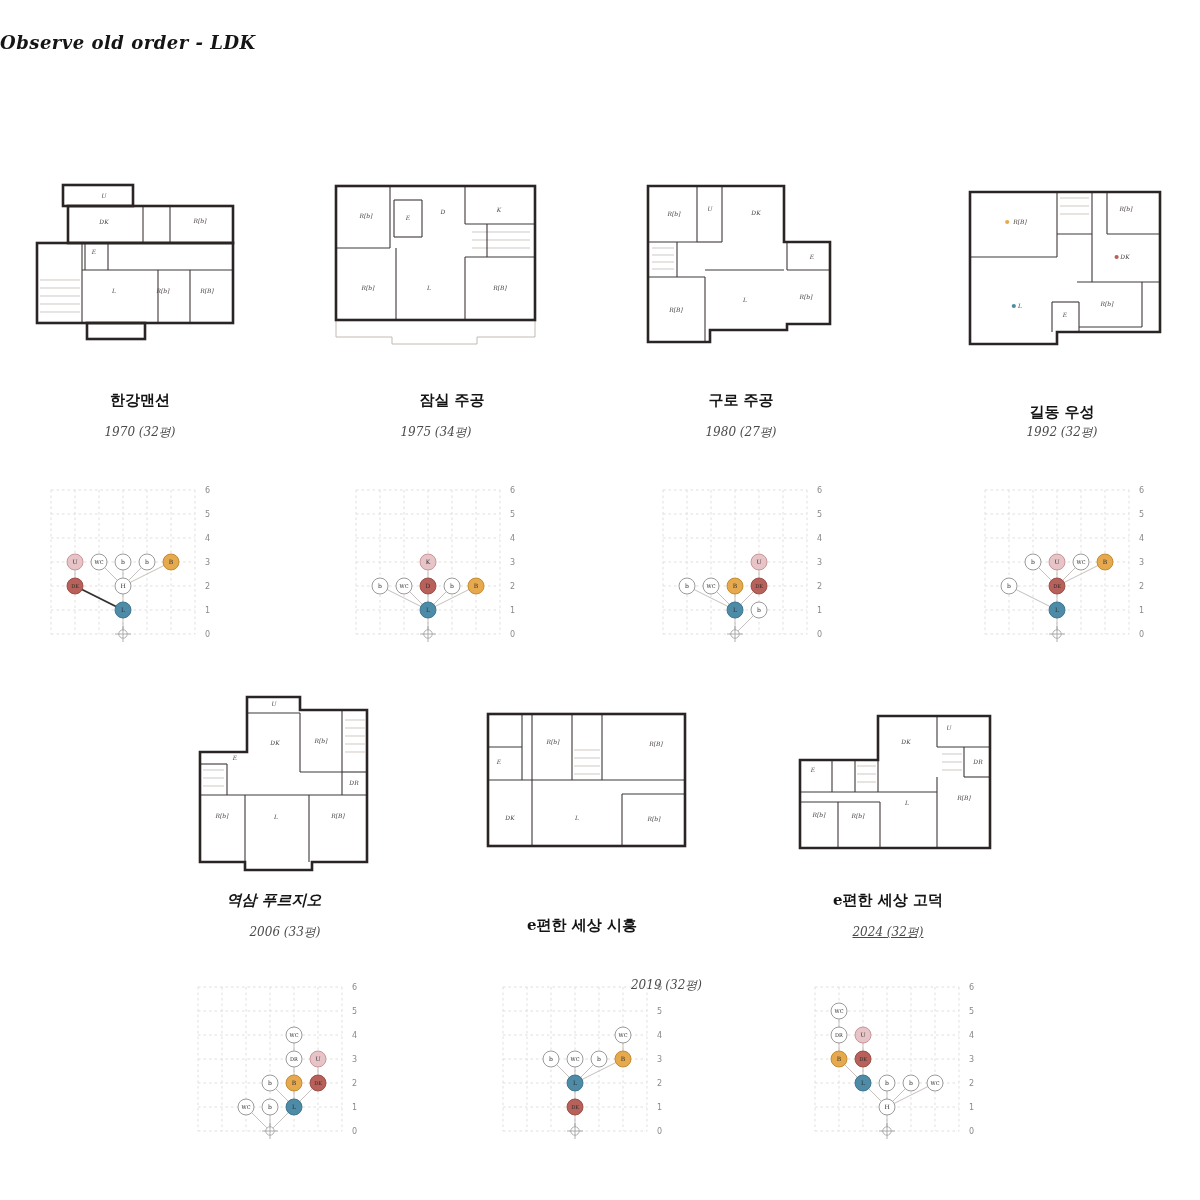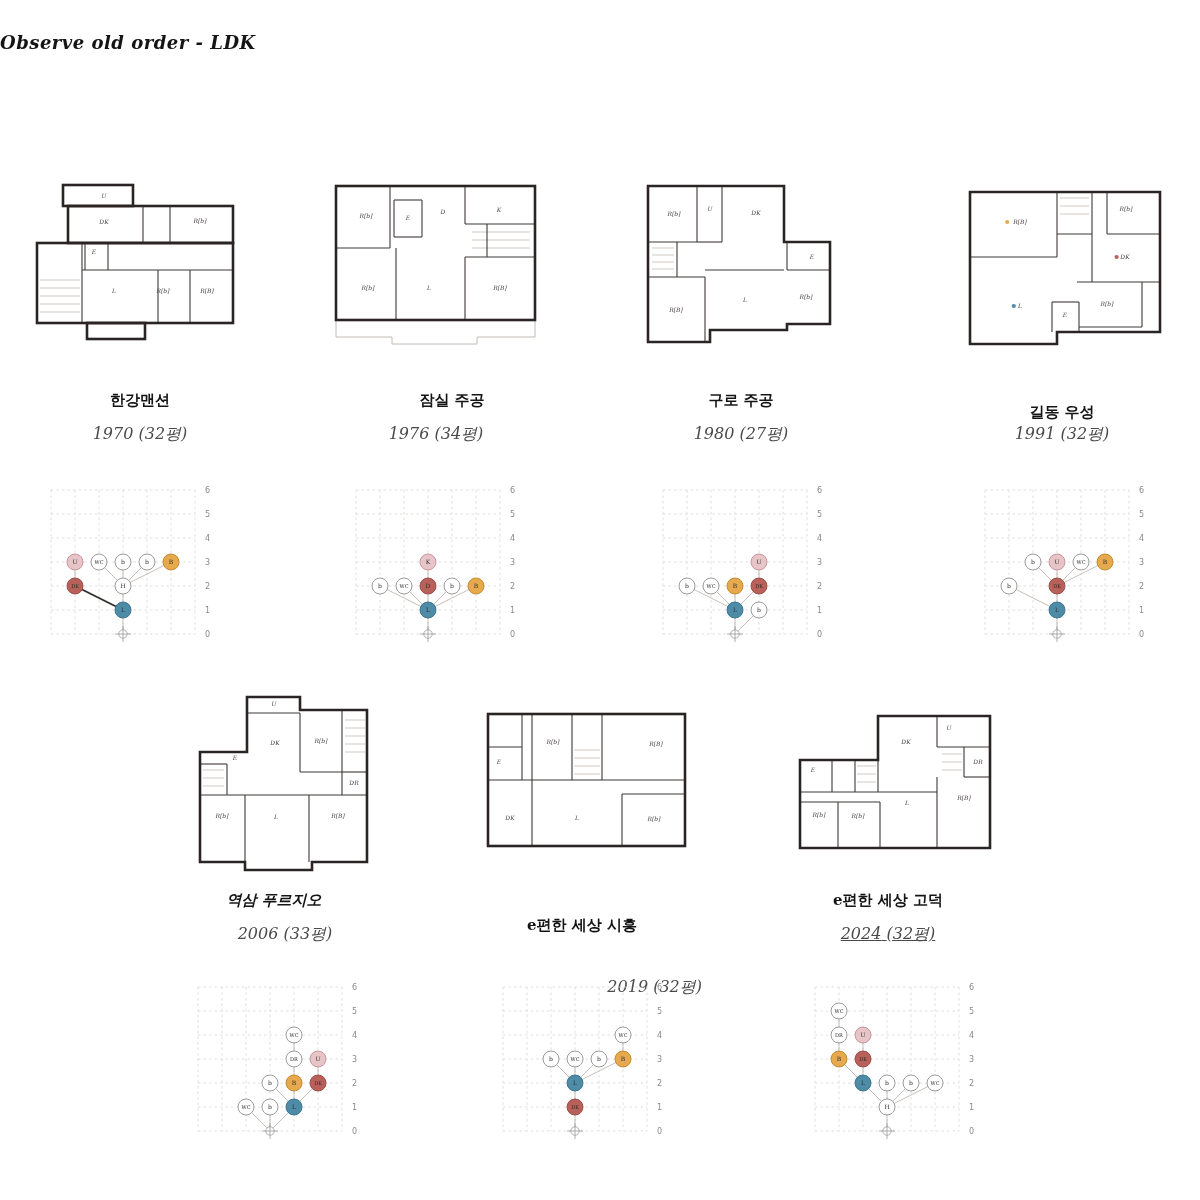--- a/index.html
+++ b/index.html
@@ -1,21 +1,21 @@
 <!DOCTYPE html>
 <html><head>
 <meta charset="utf-8">
 <style>
   html,body{margin:0;padding:0;background:#ffffff;}
   #canvas{position:relative;width:1200px;height:1200px;background:#ffffff;overflow:hidden;
           font-family:"DejaVu Serif","Liberation Serif",serif;}
   .title{position:absolute;top:32px;left:0;width:1200px;text-align:left;
          font-size:18px;font-weight:bold;font-style:italic;color:#151515;letter-spacing:.5px;}
   .cap-name{position:absolute;width:240px;text-align:center;font-size:15px;font-weight:bold;color:#141414;}
-  .cap-meta{position:absolute;width:240px;text-align:center;font-size:16px;font-style:italic;color:#4a4a4a;}
+  .cap-meta{position:absolute;width:240px;text-align:center;font-size:12px;font-style:italic;color:#4a4a4a;}
   svg{position:absolute;overflow:visible;}
   .room-label{font-family:"DejaVu Serif","Liberation Serif",serif;font-style:italic;fill:#4a4343;}
   .axis-tick{font-family:"DejaVu Sans","Liberation Sans",sans-serif;fill:#8a8a8a;font-size:8px;}
   .node-label{font-family:"DejaVu Serif","Liberation Serif",serif;fill:#2d2d2d;}
 </style>
 </head>
 <body>
 
 <div id="canvas">
   <div class="title">Observe old order - LDK</div>
@@ -136,21 +136,21 @@
         <rect x="4" y="4" width="199" height="134" fill="none" stroke="#2b2424" stroke-width="2.6"></rect>
         <text x="34" y="36" text-anchor="middle" font-size="6" class="room-label">R[b]</text>
         <text x="76" y="38" text-anchor="middle" font-size="6" class="room-label">E</text>
         <text x="111" y="32" text-anchor="middle" font-size="6" class="room-label">D</text>
         <text x="167" y="30" text-anchor="middle" font-size="6" class="room-label">K</text>
         <text x="36" y="108" text-anchor="middle" font-size="6" class="room-label">R[b]</text>
         <text x="97" y="108" text-anchor="middle" font-size="6" class="room-label">L</text>
         <text x="168" y="108" text-anchor="middle" font-size="6" class="room-label">R[B]</text>
       </svg>
       <div class="cap-name" style="left: 332px; top: 391px;">잠실 주공</div>
-      <div class="cap-meta" style="left: 316px; top: 424px;"><span>1976</span> <span>(34평)</span></div>
+      <div class="cap-meta" style="left: 316px; top: 424px;"><span>1975</span> <span>(34평)</span></div>
       <svg width="190" height="160" viewBox="0 0 190 160" style="left:352px;top:482px;">
         <line x1="4" y1="8" x2="4" y2="152" stroke="#dcd7d2" stroke-width="0.8" stroke-dasharray="2.5,3"></line>
         <line x1="4" y1="8" x2="148" y2="8" stroke="#dcd7d2" stroke-width="0.8" stroke-dasharray="2.5,3"></line>
         <text x="158" y="10.5" class="axis-tick">6</text>
         <line x1="28" y1="8" x2="28" y2="152" stroke="#dcd7d2" stroke-width="0.8" stroke-dasharray="2.5,3"></line>
         <line x1="4" y1="32" x2="148" y2="32" stroke="#dcd7d2" stroke-width="0.8" stroke-dasharray="2.5,3"></line>
         <text x="158" y="34.5" class="axis-tick">5</text>
         <line x1="52" y1="8" x2="52" y2="152" stroke="#dcd7d2" stroke-width="0.8" stroke-dasharray="2.5,3"></line>
         <line x1="4" y1="56" x2="148" y2="56" stroke="#dcd7d2" stroke-width="0.8" stroke-dasharray="2.5,3"></line>
         <text x="158" y="58.5" class="axis-tick">4</text>
@@ -318,21 +318,21 @@
         <circle cx="50.2" cy="40" r="2.1" fill="#e6a94e" stroke="none"></circle>
         <text x="169" y="29" text-anchor="middle" font-size="6" class="room-label">R[b]</text>
         <text x="168" y="77" text-anchor="middle" font-size="6" class="room-label">DK</text>
         <circle cx="159.6" cy="75" r="2.1" fill="#b8605a" stroke="none"></circle>
         <text x="63" y="126" text-anchor="middle" font-size="6" class="room-label">L</text>
         <circle cx="56.8" cy="124" r="2.1" fill="#4e8ba7" stroke="none"></circle>
         <text x="108" y="135" text-anchor="middle" font-size="6" class="room-label">E</text>
         <text x="150" y="124" text-anchor="middle" font-size="6" class="room-label">R[b]</text>
       </svg>
       <div class="cap-name" style="left: 942px; top: 403px;">길동 우성</div>
-      <div class="cap-meta" style="left: 942px; top: 424px;"><span>1991</span> <span>(32평)</span></div>
+      <div class="cap-meta" style="left: 942px; top: 424px;"><span>1992</span> <span>(32평)</span></div>
       <svg width="190" height="160" viewBox="0 0 190 160" style="left:981px;top:482px;">
         <line x1="4" y1="8" x2="4" y2="152" stroke="#dcd7d2" stroke-width="0.8" stroke-dasharray="2.5,3"></line>
         <line x1="4" y1="8" x2="148" y2="8" stroke="#dcd7d2" stroke-width="0.8" stroke-dasharray="2.5,3"></line>
         <text x="158" y="10.5" class="axis-tick">6</text>
         <line x1="28" y1="8" x2="28" y2="152" stroke="#dcd7d2" stroke-width="0.8" stroke-dasharray="2.5,3"></line>
         <line x1="4" y1="32" x2="148" y2="32" stroke="#dcd7d2" stroke-width="0.8" stroke-dasharray="2.5,3"></line>
         <text x="158" y="34.5" class="axis-tick">5</text>
         <line x1="52" y1="8" x2="52" y2="152" stroke="#dcd7d2" stroke-width="0.8" stroke-dasharray="2.5,3"></line>
         <line x1="4" y1="56" x2="148" y2="56" stroke="#dcd7d2" stroke-width="0.8" stroke-dasharray="2.5,3"></line>
         <text x="158" y="58.5" class="axis-tick">4</text>

